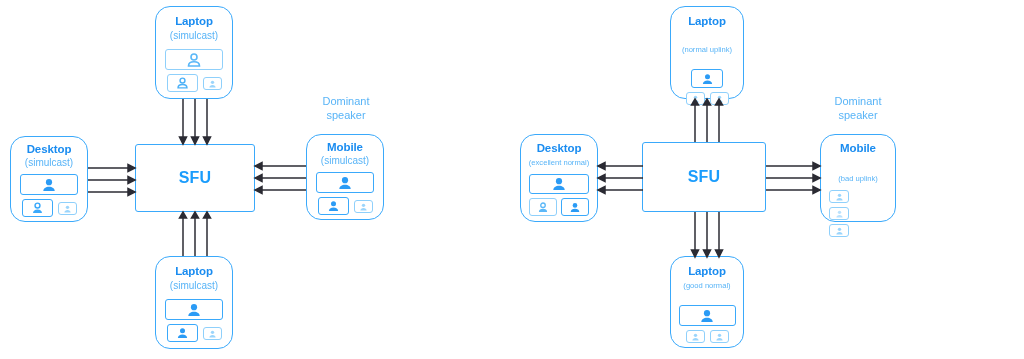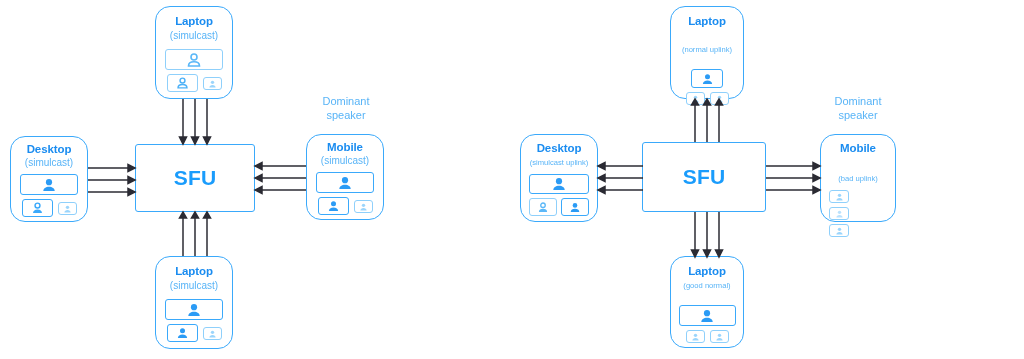--- a/index.html
+++ b/index.html
@@ -57,21 +57,21 @@
 
   
   .sfu{
     position:absolute;
     box-sizing:border-box;
     border:1.6px solid #3aa9fb;
     border-radius:3px;
     background:#fff;
     display:flex;align-items:center;justify-content:center;
   }
-  .sfu-label{color:#1a9cfc;font-weight:bold;font-size:21px;letter-spacing:0.2px;}
+  .sfu-label{color:#1a9cfc;font-weight:bold;font-size:16px;letter-spacing:0.2px;}
 
   
   .caption{
     position:absolute;
     color:#58b4f7;
     font-size:11px;
     line-height:14px;
     text-align:center;
     white-space:nowrap;
   }
@@ -291,21 +291,21 @@
                 <circle cx="8" cy="4" r="3" fill="#9bd5fc"></circle>
                 <path d="M2.5 13c0-2.6 2.4-4.2 5.5-4.2S13.5 10.4 13.5 13z" fill="#9bd5fc"></path>
               </svg>
           </div>
         </div>
       </div>
     </div>
 
     <div class="node" style="left:8px;top:134px;width:78px;height:88px;">
       <div class="node-title" style="margin-top:7px;">Desktop</div>
-      <div class="node-sub small" style="margin-top:3px;">(simulcast uplink)</div>
+      <div class="node-sub small" style="margin-top:3px;">(excellent normal)</div>
       <div class="tiles" style="margin-top:6px;">
         <div class="tilerow">
           <div class="tile" style="width:60px;height:20px;">
             <svg width="16" height="14" viewBox="0 0 16 14" aria-hidden="true">
                 <circle cx="8" cy="4.2" r="3.1" fill="#2b9bf5"></circle>
                 <path d="M2.3 13c0-2.7 2.5-4.3 5.7-4.3s5.7 1.6 5.7 4.3z" fill="#2b9bf5"></path>
               </svg>
           </div>
         </div>
         <div class="tilerow" style="margin-top:4px;">

